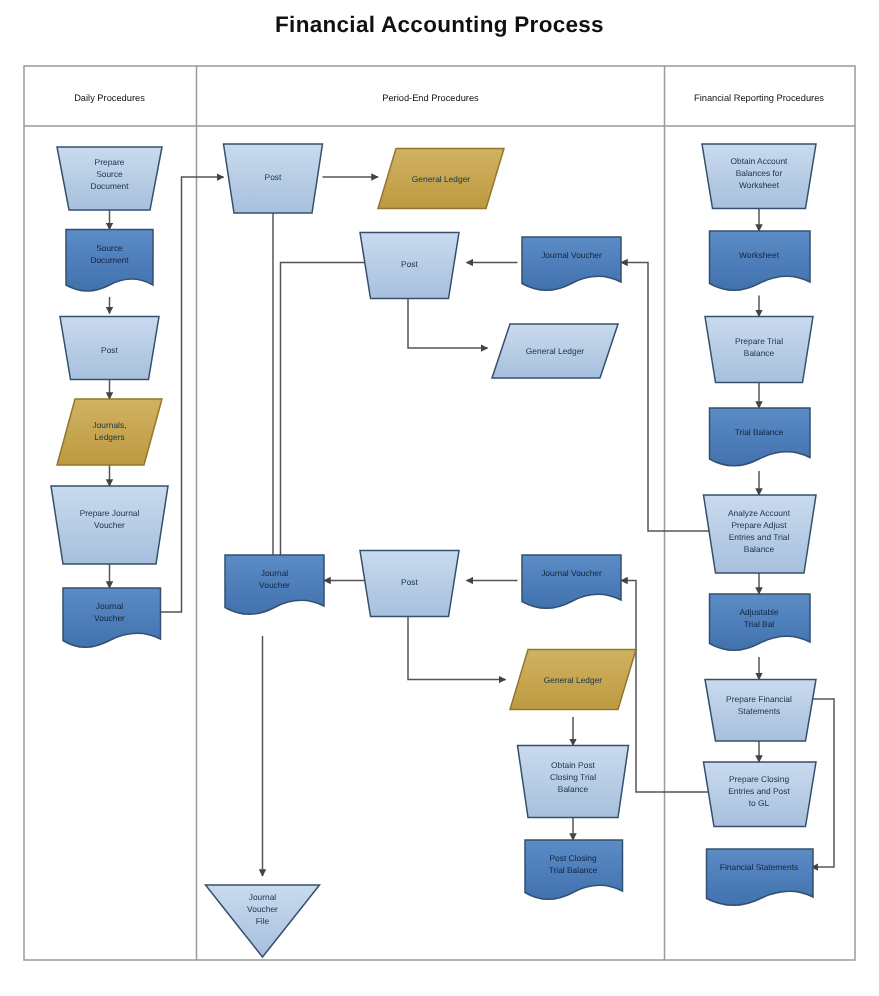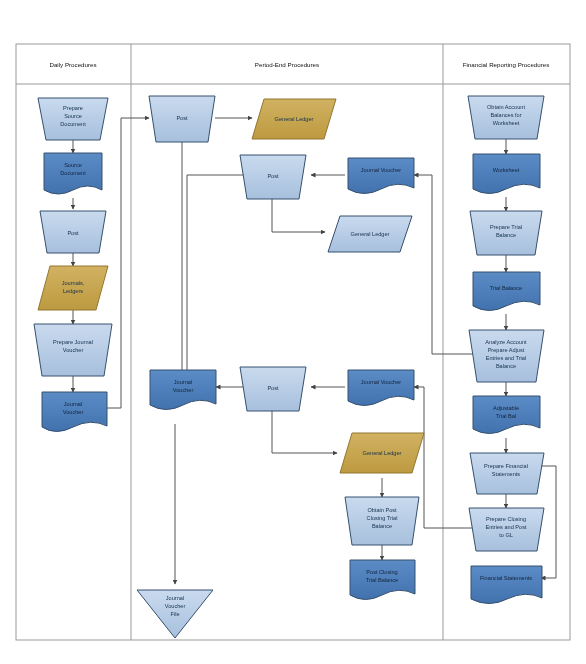--- a/index.html
+++ b/index.html
@@ -22,20 +22,21 @@
     font-size:5.6px;fill:#16324f;text-anchor:middle;
     font-family:"Liberation Sans", sans-serif;
   }
   .node-label.on-dark{fill:#12243d;}
 </style>
 </head>
 <body>
 
 <div id="stage">
 
+  <div id="title">Financial Accounting Process</div>
 
   <svg width="586" height="664">
     <defs>
       <linearGradient id="gradLight" x1="0" y1="0" x2="0" y2="1">
         <stop offset="0%" stop-color="#c9daee"></stop>
         <stop offset="100%" stop-color="#a7c0dd"></stop>
       </linearGradient>
       <linearGradient id="gradDark" x1="0" y1="0" x2="0" y2="1">
         <stop offset="0%" stop-color="#5b8cc6"></stop>
         <stop offset="100%" stop-color="#4272ae"></stop>

